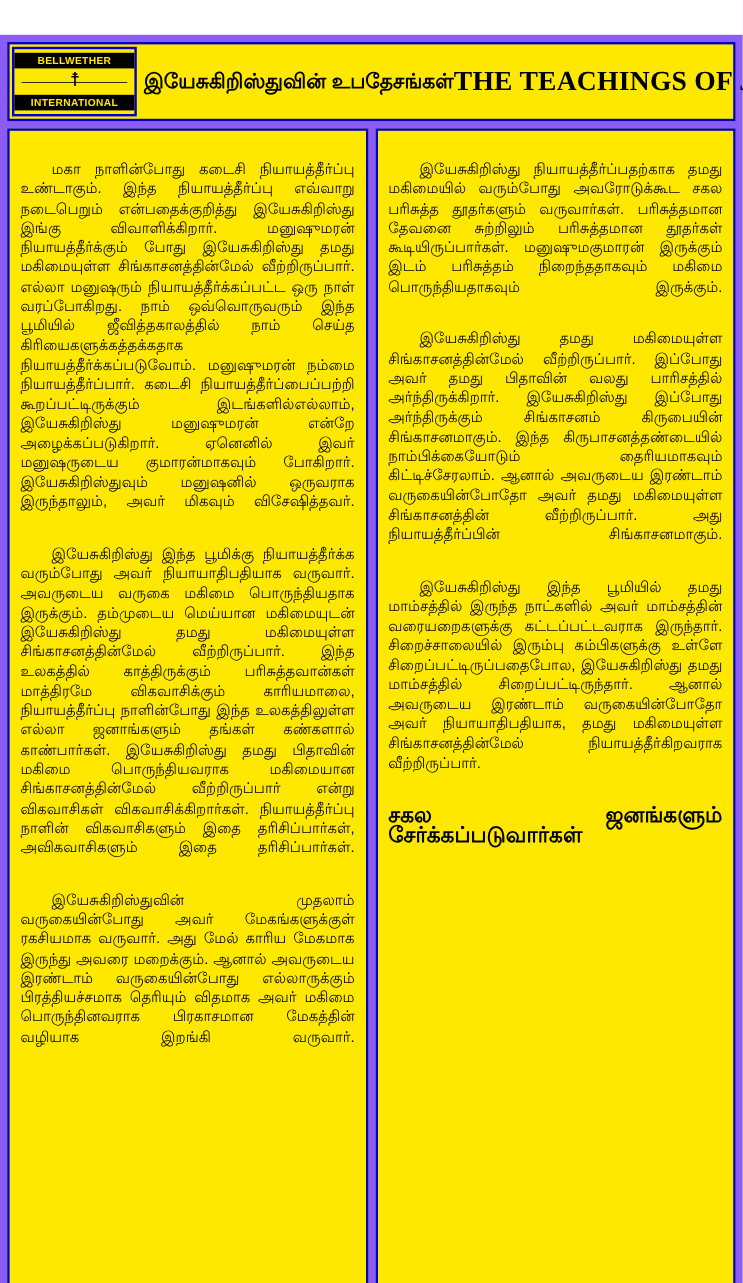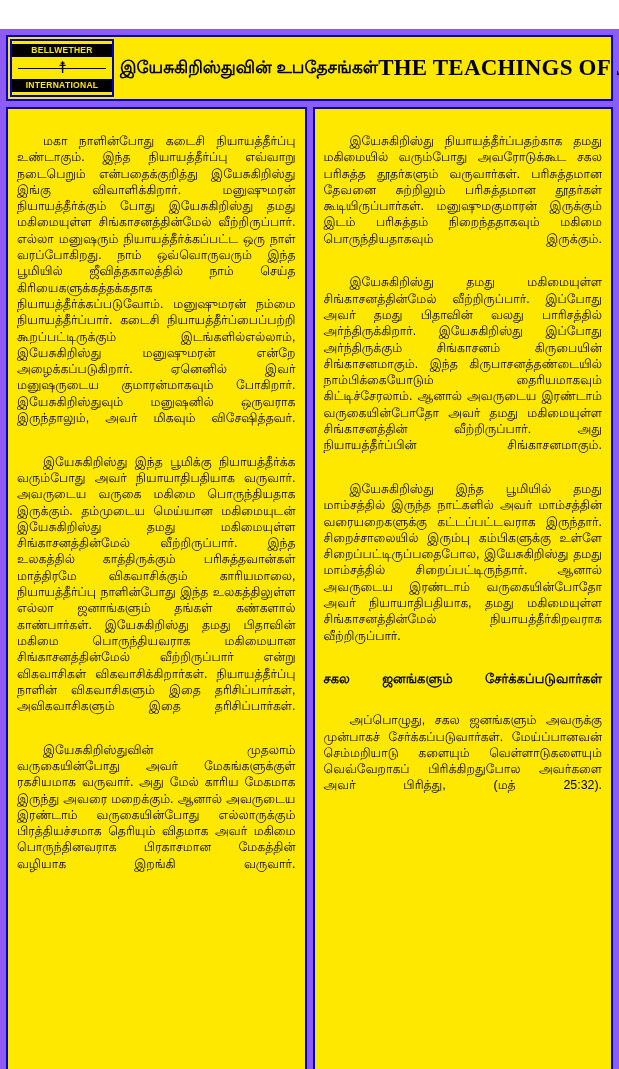--- a/index.html
+++ b/index.html
@@ -140,21 +140,21 @@
     text-align: justify;
     text-indent: 26px;
     text-justify: inter-word;
     word-spacing: 0.5px;
   }
   p.para:last-child { margin-bottom: 0; }
   p.subhead {
     margin: 0 0 8px 0;
     font-family: "Liberation Sans", sans-serif;
     font-weight: bold;
-    font-size: 13px;
+    font-size: 18px;
     line-height: 16.5px;
     color: #000000;
     text-align: justify;
     text-indent: 0;
   }
   p.subhead::after {
     content: "";
     display: inline-block;
     width: 100%;
   }
@@ -196,18 +196,17 @@
       <p class="para justify-last">மகா நாளின்போது கடைசி நியாயத்தீர்ப்பு உண்டாகும். இந்த நியாயத்தீர்ப்பு எவ்வாறு நடைபெறும் என்பதைக்குறித்து இயேசுகிறிஸ்து இங்கு விவாளிக்கிறார். மனுஷுமரன் நியாயத்தீர்க்கும் போது இயேசுகிறிஸ்து தமது மகிமையுள்ள சிங்காசனத்தின்மேல் வீற்றிருப்பார். எல்லா மனுஷரும் நியாயத்தீர்க்கப்பட்ட ஒரு நாள் வரப்போகிறது. நாம் ஒவ்வொருவரும் இந்த பூமியில் ஜீவித்தகாலத்தில் நாம் செய்த கிரியைகளுக்கத்தக்கதாக நியாயத்தீர்க்கப்படுவோம். மனுஷுமரன் நம்மை நியாயத்தீர்ப்பார். கடைசி நியாயத்தீர்ப்பைப்பற்றி கூறப்பட்டிருக்கும் இடங்களில்எல்லாம், இயேசுகிறிஸ்து மனுஷுமரன் என்றே அழைக்கப்படுகிறார். ஏனெனில் இவர் மனுஷருடைய குமாரன்மாகவும் போகிறார். இயேசுகிறிஸ்துவும் மனுஷனில் ஒருவராக இருந்தாலும், அவர் மிகவும் விசேஷித்தவர்.</p>
       <p class="para justify-last">இயேசுகிறிஸ்து இந்த பூமிக்கு நியாயத்தீர்க்க வரும்போது அவர் நியாயாதிபதியாக வருவார். அவருடைய வருகை மகிமை பொருந்தியதாக இருக்கும். தம்முடைய மெய்யான மகிமையுடன் இயேசுகிறிஸ்து தமது மகிமையுள்ள சிங்காசனத்தின்மேல் வீற்றிருப்பார். இந்த உலகத்தில் காத்திருக்கும் பரிசுத்தவான்கள் மாத்திரமே விகவாசிக்கும் காரியமாலை, நியாயத்தீர்ப்பு நாளின்போது இந்த உலகத்திலுள்ள எல்லா ஜனாங்களும் தங்கள் கண்களால் காண்பார்கள். இயேசுகிறிஸ்து தமது பிதாவின் மகிமை பொருந்தியவராக மகிமையான சிங்காசனத்தின்மேல் வீற்றிருப்பார் என்று விகவாசிகள் விகவாசிக்கிறார்கள். நியாயத்தீர்ப்பு நாளின் விகவாசிகளும் இதை தரிசிப்பார்கள், அவிகவாசிகளும் இதை தரிசிப்பார்கள்.</p>
       <p class="para justify-last">இயேசுகிறிஸ்துவின் முதலாம் வருகையின்போது அவர் மேகங்களுக்குள் ரகசியமாக வருவார். அது மேல் காரிய மேகமாக இருந்து அவரை மறைக்கும். ஆனால் அவருடைய இரண்டாம் வருகையின்போது எல்லாருக்கும் பிரத்தியச்சமாக தெரியும் விதமாக அவர் மகிமை பொருந்தினவராக பிரகாசமான மேகத்தின் வழியாக இறங்கி வருவார்.</p>
     </div>
 
     <div class="col">
       <p class="para justify-last">இயேசுகிறிஸ்து நியாயத்தீர்ப்பதற்காக தமது மகிமையில் வரும்போது அவரோடுக்கூட சகல பரிசுத்த தூதர்களும் வருவார்கள். பரிசுத்தமான தேவனை சுற்றிலும் பரிசுத்தமான தூதர்கள் கூடியிருப்பார்கள். மனுஷுமகுமாரன் இருக்கும் இடம் பரிசுத்தம் நிறைந்ததாகவும் மகிமை பொருந்தியதாகவும் இருக்கும்.</p>
       <p class="para justify-last">இயேசுகிறிஸ்து தமது மகிமையுள்ள சிங்காசனத்தின்மேல் வீற்றிருப்பார். இப்போது அவர் தமது பிதாவின் வலது பாரிசத்தில் அர்ந்திருக்கிறார். இயேசுகிறிஸ்து இப்போது அர்ந்திருக்கும் சிங்காசனம் கிருபையின் சிங்காசனமாகும். இந்த கிருபாசனத்தண்டையில் நாம்பிக்கையோடும் தைரியமாகவும் கிட்டிச்சேரலாம். ஆனால் அவருடைய இரண்டாம் வருகையின்போதோ அவர் தமது மகிமையுள்ள சிங்காசனத்தின் வீற்றிருப்பார். அது நியாயத்தீர்ப்பின் சிங்காசனமாகும்.</p>
       <p class="para justify-last">இயேசுகிறிஸ்து இந்த பூமியில் தமது மாம்சத்தில் இருந்த நாட்களில் அவர் மாம்சத்தின் வரையறைகளுக்கு கட்டப்பட்டவராக இருந்தார். சிறைச்சாலையில் இரும்பு கம்பிகளுக்கு உள்ளே சிறைப்பட்டிருப்பதைபோல, இயேசுகிறிஸ்து தமது மாம்சத்தில் சிறைப்பட்டிருந்தார். ஆனால் அவருடைய இரண்டாம் வருகையின்போதோ அவர் நியாயாதிபதியாக, தமது மகிமையுள்ள சிங்காசனத்தின்மேல் நியாயத்தீர்கிறவராக வீற்றிருப்பார்.</p>
       <p class="subhead">சகல ஜனங்களும் சேர்க்கப்படுவார்கள்</p>
-      <p class="para justify-last">அப்பொழுது, சகல ஜனங்களும் அவருக்கு முன்பாகச் சேர்க்கப்படுவார்கள். மேய்ப்பானவன் செம்மறியாடு களையும் வெள்ளாடுகளையும் வெவ்வேறாகப் பிரிக்கிறதுபோல அவர்களை அவர் பிரித்து, (மத் 25:32).</p>
     </div>
 
   </div>
 
 </div>
 
 </body></html>

